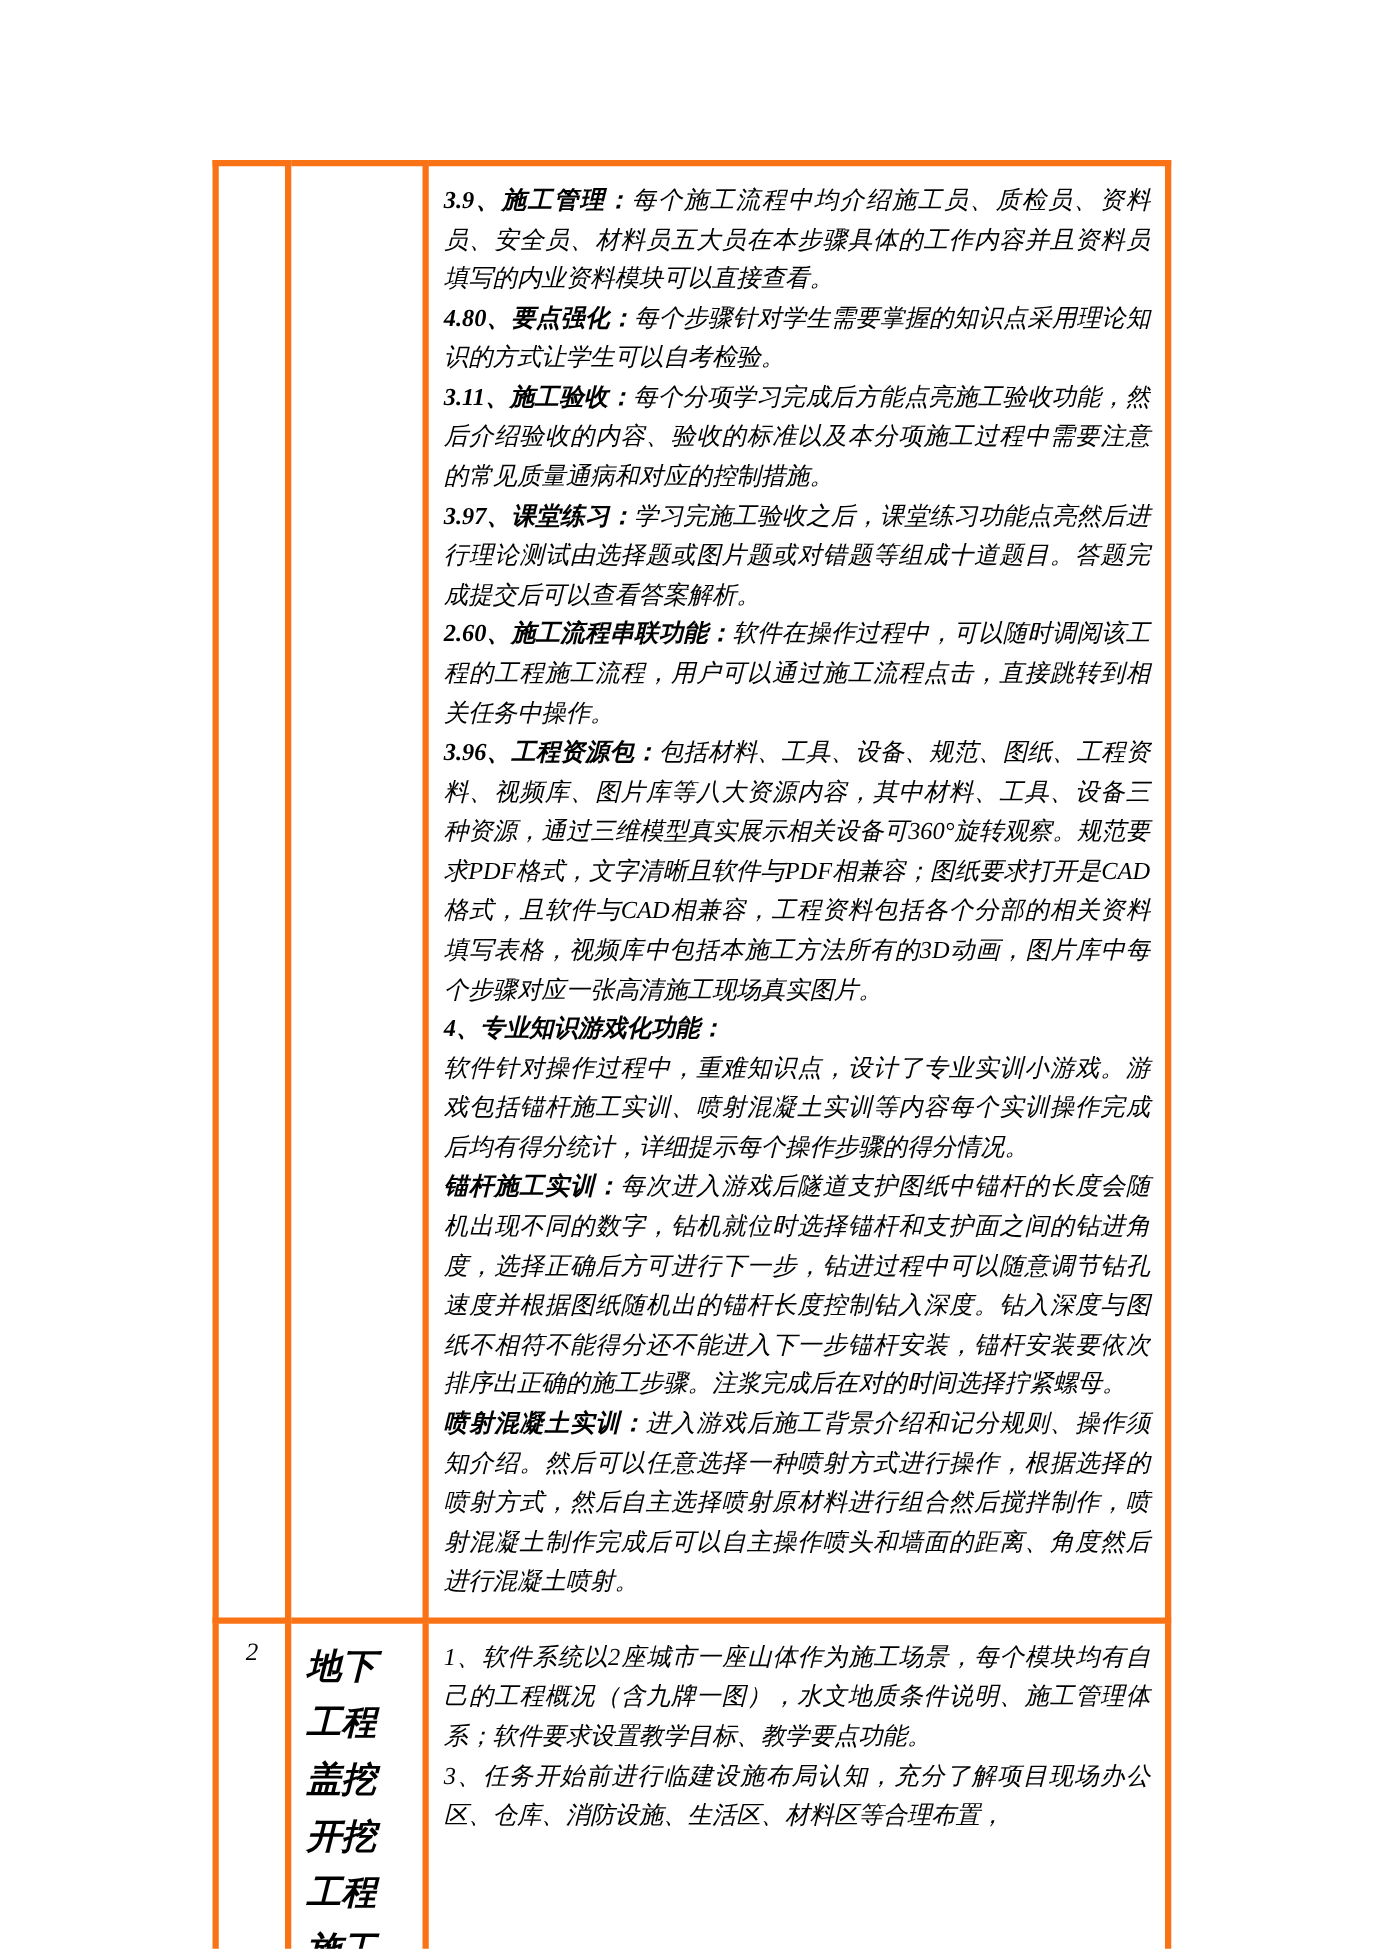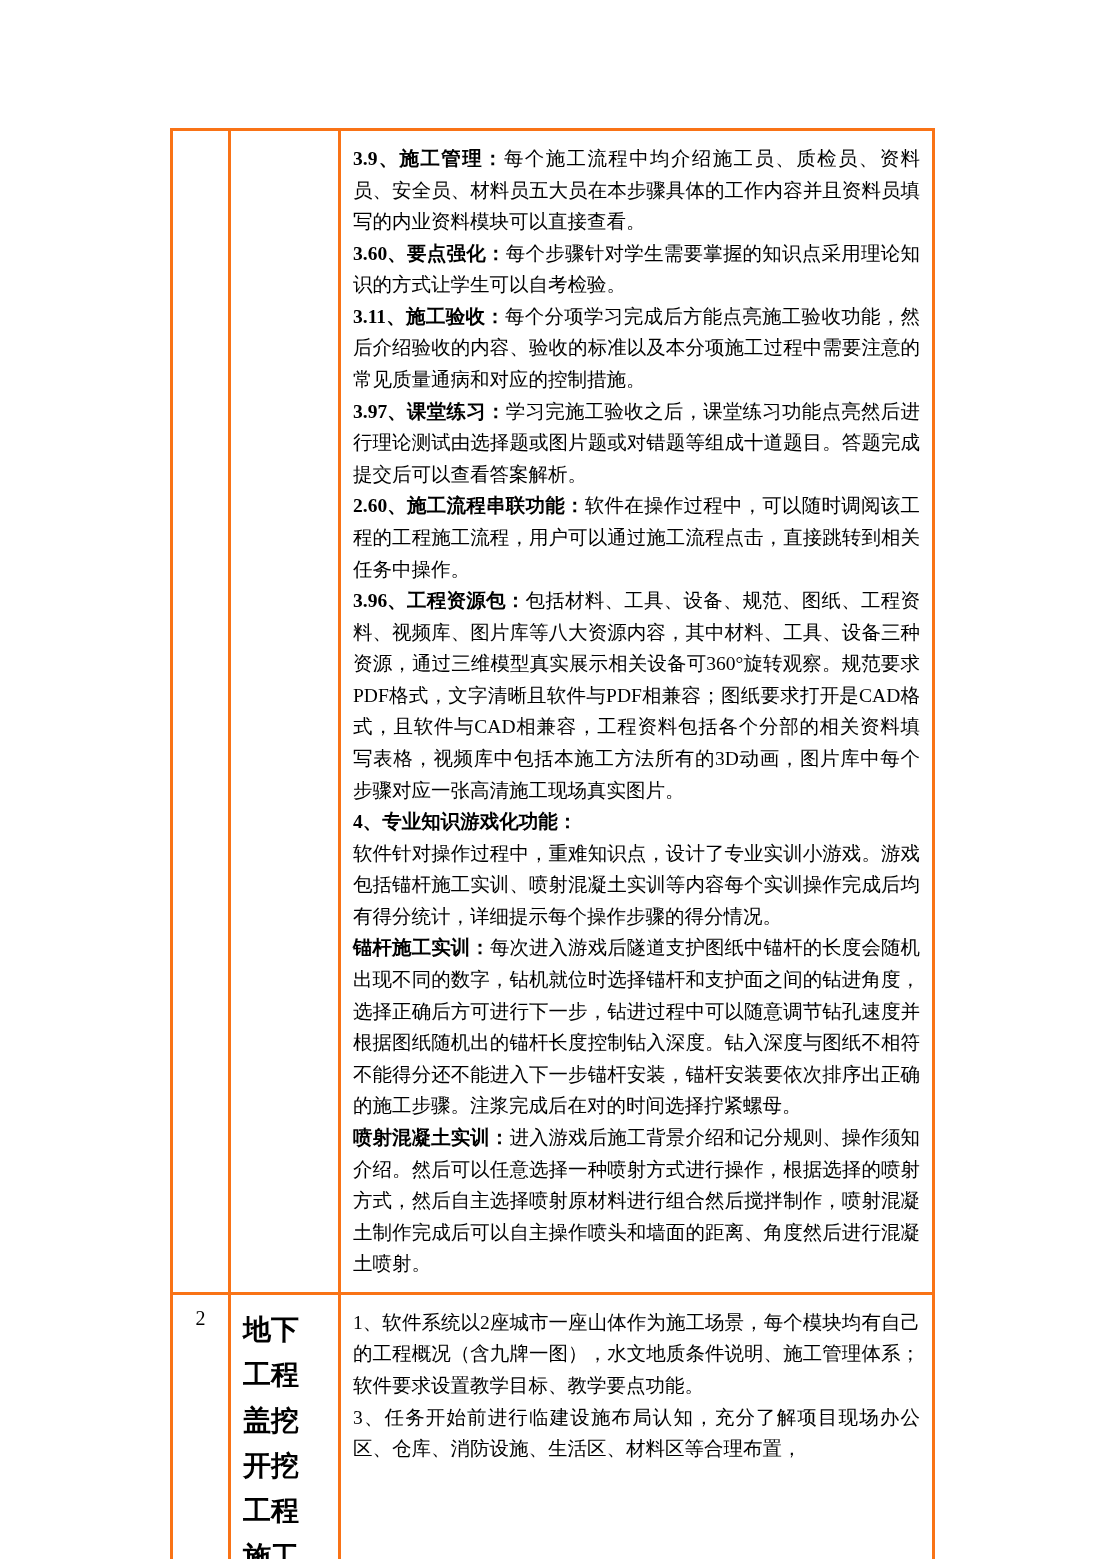--- a/index.html
+++ b/index.html
@@ -19,23 +19,24 @@
     height: 1559px;
     box-sizing: border-box;
     padding: 128px 170px 0 170px;
   }
   table.doc-table {
     border-collapse: collapse;
     width: 762px;
     table-layout: fixed;
   }
   table.doc-table td {
-    border: 3px solid #f97316;
+    border: 5px solid #f97316;
     vertical-align: top;
     padding: 12px;
+    font-style: italic;
   }
   .col-num { width: 58px; }
   .col-name { width: 110px; }
   .col-body { width: 594px; }
 
   .cell-body {
     padding: 6px 10px 8px 12px;
     font-size: 19.5px;
     line-height: 1.62;
     text-align: justify;
@@ -74,21 +75,21 @@
       <col class="col-num">
       <col class="col-name">
       <col class="col-body">
     </colgroup>
     <tbody>
       <tr>
         <td class="cell-num"></td>
         <td class="cell-name"></td>
         <td class="cell-body">
           <p class="para"><span class="lead">3.9、施工管理：</span><span>每个施工流程中均介绍施工员、质检员、资料员、安全员、材料员五大员在本步骤具体的工作内容并且资料员填写的内业资料模块可以直接查看。</span></p>
-          <p class="para"><span class="lead">3.60、要点强化：</span><span>每个步骤针对学生需要掌握的知识点采用理论知识的方式让学生可以自考检验。</span></p>
+          <p class="para"><span class="lead">4.80、要点强化：</span><span>每个步骤针对学生需要掌握的知识点采用理论知识的方式让学生可以自考检验。</span></p>
           <p class="para"><span class="lead">3.11、施工验收：</span><span>每个分项学习完成后方能点亮施工验收功能，然后介绍验收的内容、验收的标准以及本分项施工过程中需要注意的常见质量通病和对应的控制措施。</span></p>
           <p class="para"><span class="lead">3.97、课堂练习：</span><span>学习完施工验收之后，课堂练习功能点亮然后进行理论测试由选择题或图片题或对错题等组成十道题目。答题完成提交后可以查看答案解析。</span></p>
           <p class="para"><span class="lead">2.60、施工流程串联功能：</span><span>软件在操作过程中，可以随时调阅该工程的工程施工流程，用户可以通过施工流程点击，直接跳转到相关任务中操作。</span></p>
           <p class="para"><span class="lead">3.96、工程资源包：</span><span>包括材料、工具、设备、规范、图纸、工程资料、视频库、图片库等八大资源内容，其中材料、工具、设备三种资源，通过三维模型真实展示相关设备可360°旋转观察。规范要求PDF格式，文字清晰且软件与PDF相兼容；图纸要求打开是CAD格式，且软件与CAD相兼容，工程资料包括各个分部的相关资料填写表格，视频库中包括本施工方法所有的3D动画，图片库中每个步骤对应一张高清施工现场真实图片。</span></p>
           <p class="para heading-line"><span class="lead">4、专业知识游戏化功能：</span><span></span></p>
           <p class="para"><span class="lead"></span><span>软件针对操作过程中，重难知识点，设计了专业实训小游戏。游戏包括锚杆施工实训、喷射混凝土实训等内容每个实训操作完成后均有得分统计，详细提示每个操作步骤的得分情况。</span></p>
           <p class="para"><span class="lead">锚杆施工实训：</span><span>每次进入游戏后隧道支护图纸中锚杆的长度会随机出现不同的数字，钻机就位时选择锚杆和支护面之间的钻进角度，选择正确后方可进行下一步，钻进过程中可以随意调节钻孔速度并根据图纸随机出的锚杆长度控制钻入深度。钻入深度与图纸不相符不能得分还不能进入下一步锚杆安装，锚杆安装要依次排序出正确的施工步骤。注浆完成后在对的时间选择拧紧螺母。</span></p>
           <p class="para"><span class="lead">喷射混凝土实训：</span><span>进入游戏后施工背景介绍和记分规则、操作须知介绍。然后可以任意选择一种喷射方式进行操作，根据选择的喷射方式，然后自主选择喷射原材料进行组合然后搅拌制作，喷射混凝土制作完成后可以自主操作喷头和墙面的距离、角度然后进行混凝土喷射。</span></p>
         </td>
       </tr>

